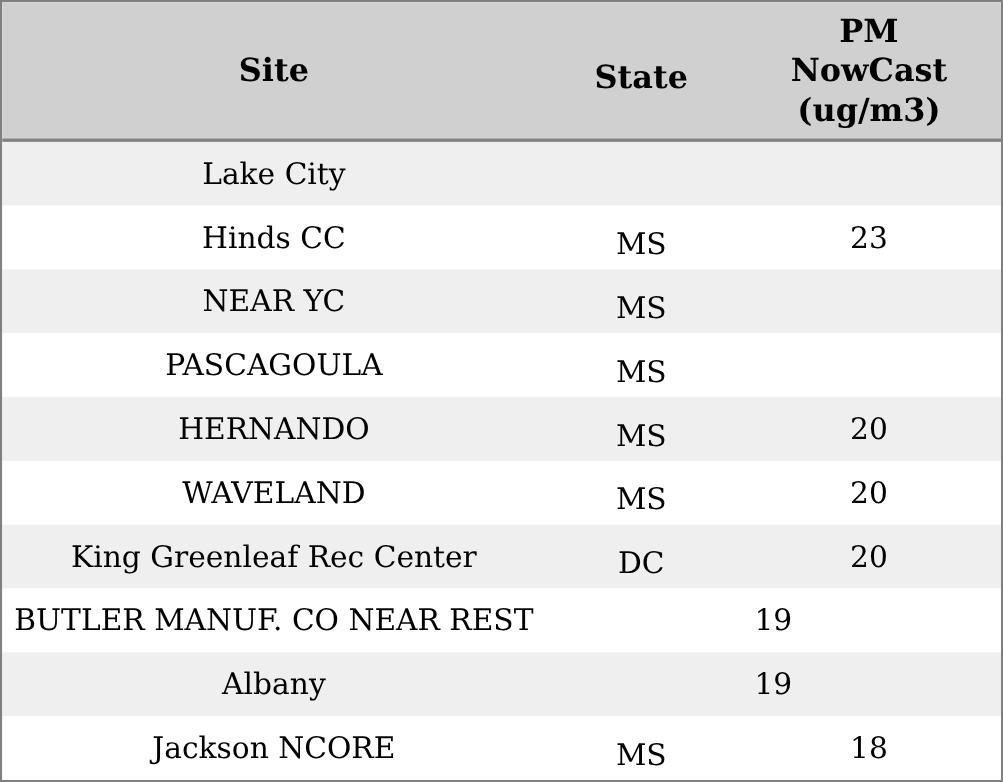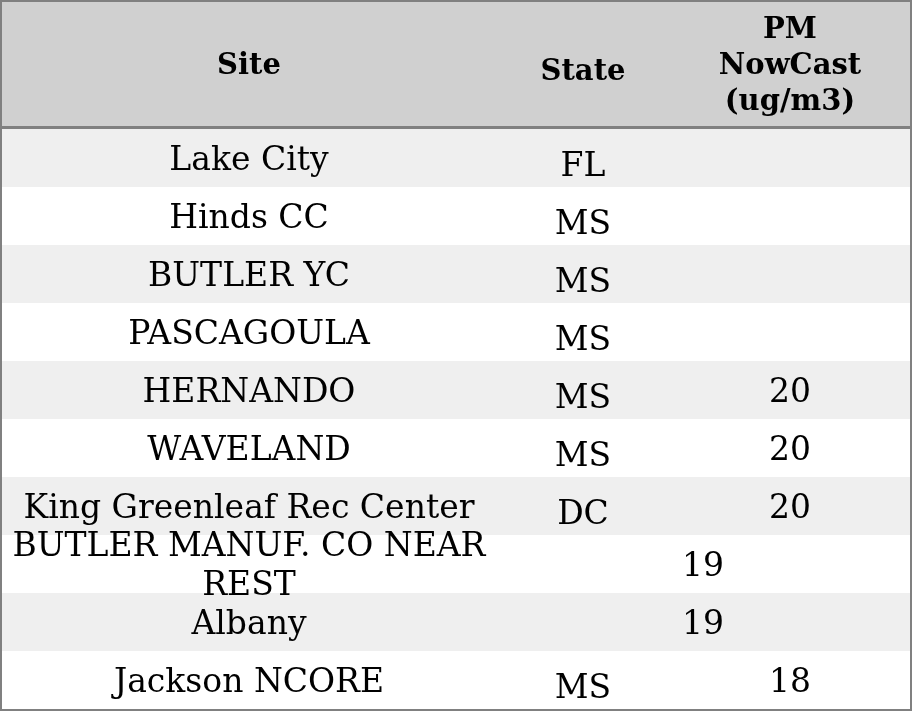--- a/index.html
+++ b/index.html
@@ -21,21 +21,21 @@
   }
   .header-row .cell {
     font-weight: bold;
     font-size: 29px;
     line-height: 1.25;
     white-space: pre-line;
   }
   .data-row {
     display: flex;
     height: 58px;
-    font-size: 33px;
+    font-size: 27px;
     background: #ffffff;
   }
   
   .pm-table > div:nth-child(even) { background: #efefef; }
   .cell {
     display: flex;
     align-items: center;
     justify-content: center;
     text-align: center;
     box-sizing: border-box;
@@ -53,30 +53,30 @@
   <div class="header-row">
     <div class="cell col-site">Site</div>
     <div class="cell col-state">State</div>
     <div class="cell col-pm">PM
 NowCast
 (ug/m3)</div>
   </div>
 
   <div class="data-row">
     <div class="cell col-site">Lake City</div>
-    <div class="cell col-state">FL</div>
   </div>
 
   <div class="data-row">
     <div class="cell col-site">Hinds CC</div>
     <div class="cell col-state">MS</div>
+    <div class="cell col-pm">23</div>
   </div>
 
   <div class="data-row">
-    <div class="cell col-site">BUTLER YC</div>
+    <div class="cell col-site">NEAR YC</div>
     <div class="cell col-state">MS</div>
   </div>
 
   <div class="data-row">
     <div class="cell col-site">PASCAGOULA</div>
     <div class="cell col-state">MS</div>
   </div>
 
   <div class="data-row">
     <div class="cell col-site">HERNANDO</div>

